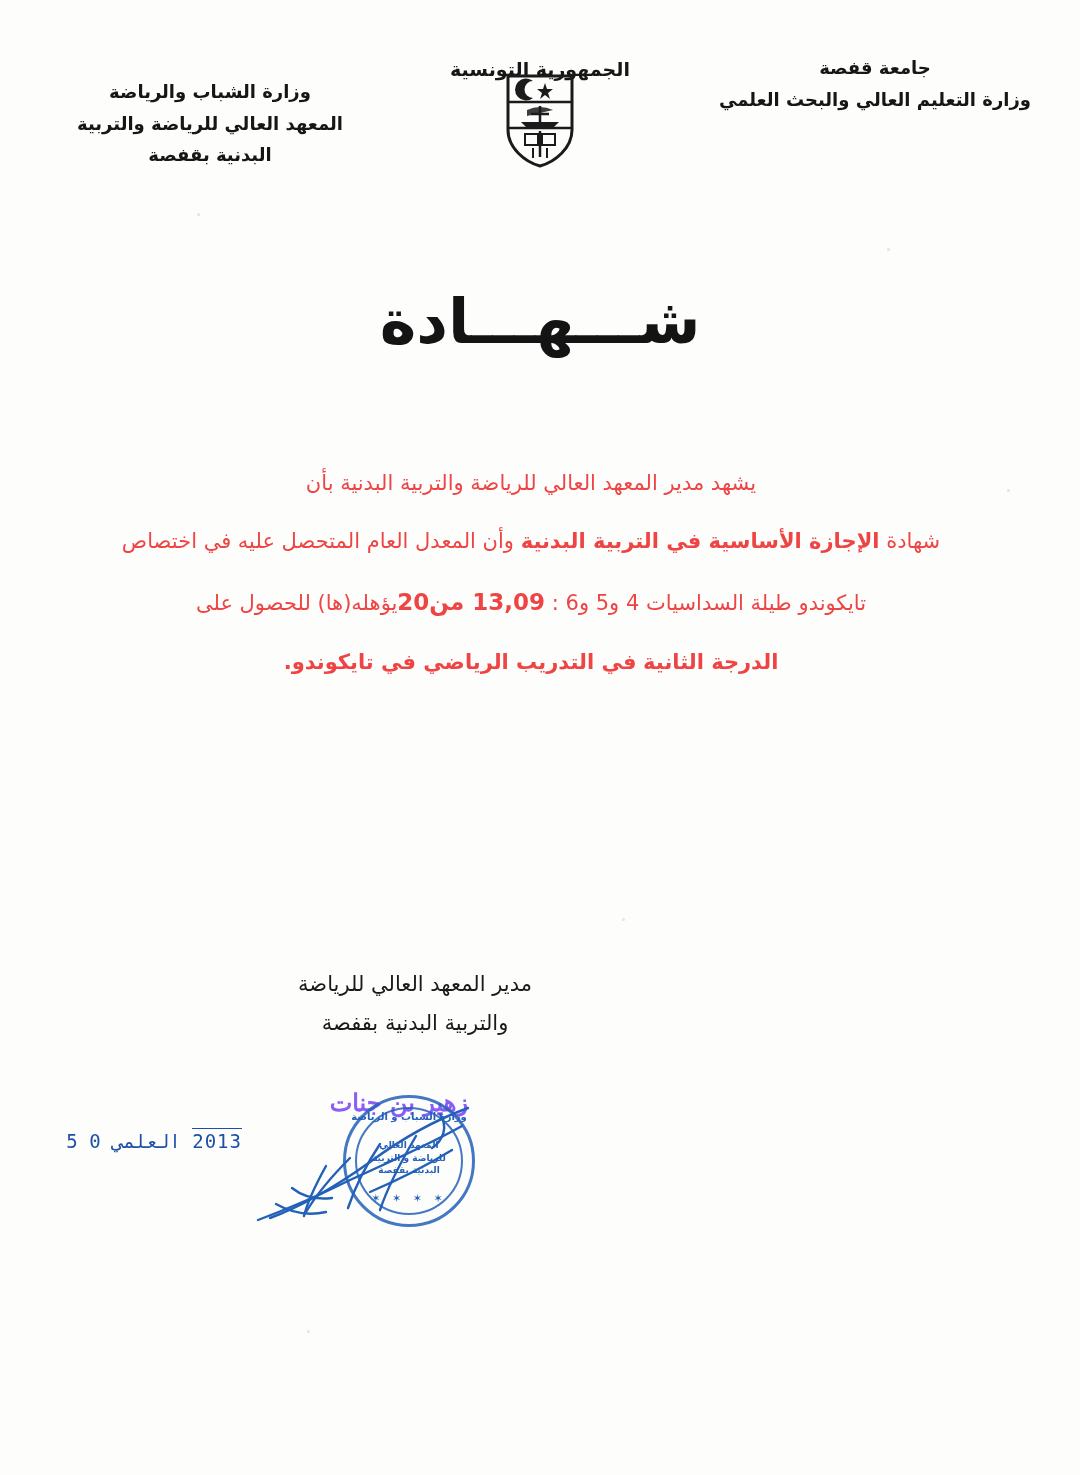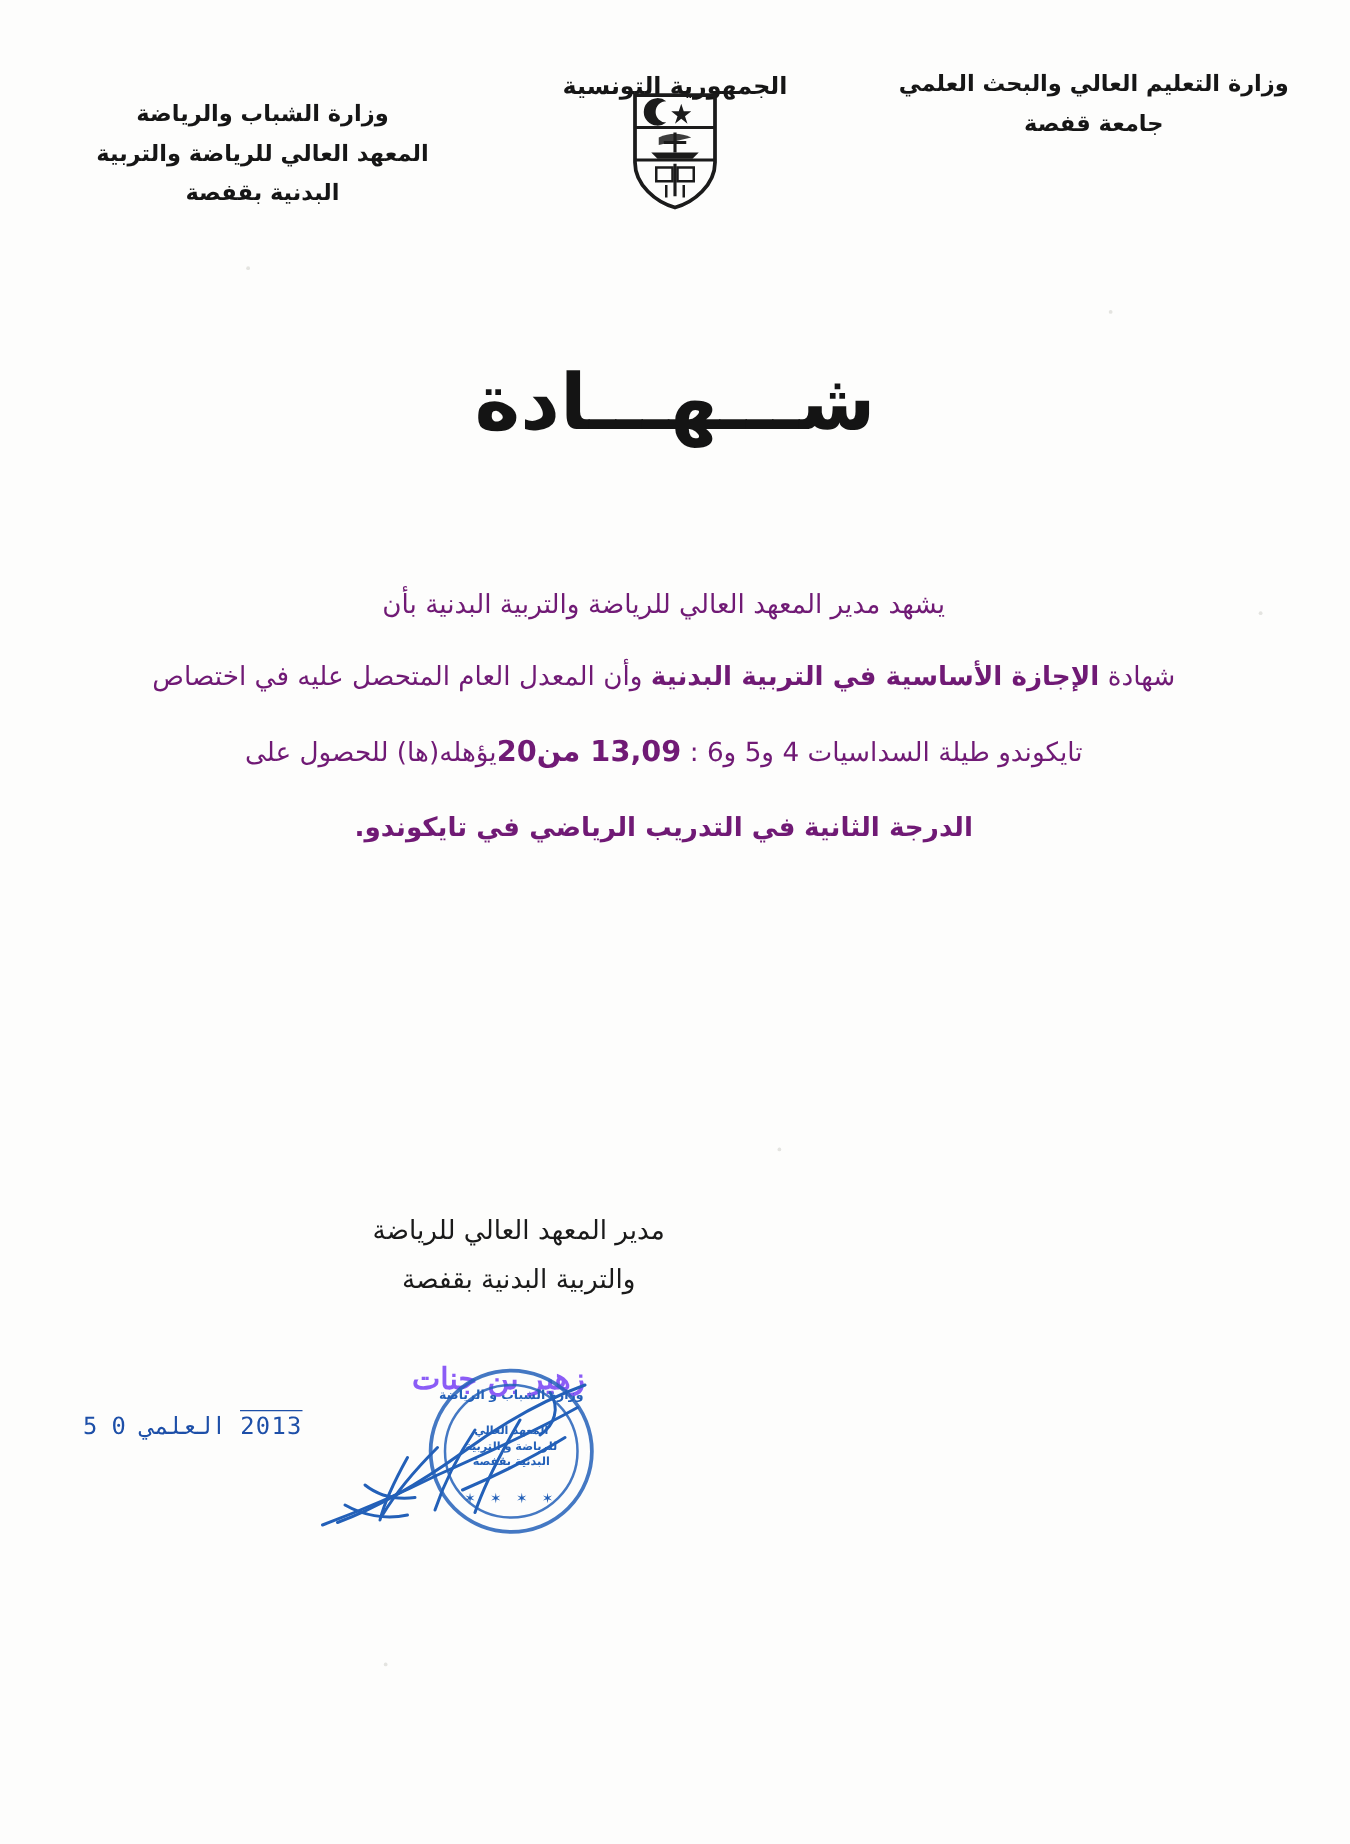--- a/index.html
+++ b/index.html
@@ -95,21 +95,21 @@
   
   .body-block {
     position: absolute;
     top: 455px;
     left: 118px;
     right: 136px;
     font-size: 21px;
     line-height: 2.75;
     text-align: justify;
     text-align-last: center;
-    color: #701a75;
+    color: #ef4444;
   }
 
   .line {
     display: block;
     white-space: nowrap;
   }
   .line.l1 { text-align: center; }
   .line.l2, .line.l3, .line.l4 { text-align: center; }
   .line.l5 { text-align: right; }
 
@@ -236,22 +236,22 @@
   <div class="speck" style="top:248px; right:190px; width:3px; height:3px;"></div>
   <div class="speck" style="top:489px; right:70px; width:3px; height:3px;"></div>
   <div class="speck" style="top:918px; right:455px; width:3px; height:3px;"></div>
   <div class="speck" style="top:1330px; right:770px; width:3px; height:3px;"></div>
 
   <div class="header">
 
     <div class="republic">الجمهورية التونسية</div>
 
     <div class="header-left">
+      <div>جامعة قفصة</div>
       <div>وزارة التعليم العالي والبحث العلمي</div>
-      <div>جامعة قفصة</div>
     </div>
 
     <div class="header-right">
       <div>وزارة الشباب والرياضة</div>
       <div>المعهد العالي للرياضة والتربية</div>
       <div>البدنية بقفصة</div>
     </div>
 
     <div class="emblem">
       <svg viewBox="0 0 74 96" width="74" height="96">

